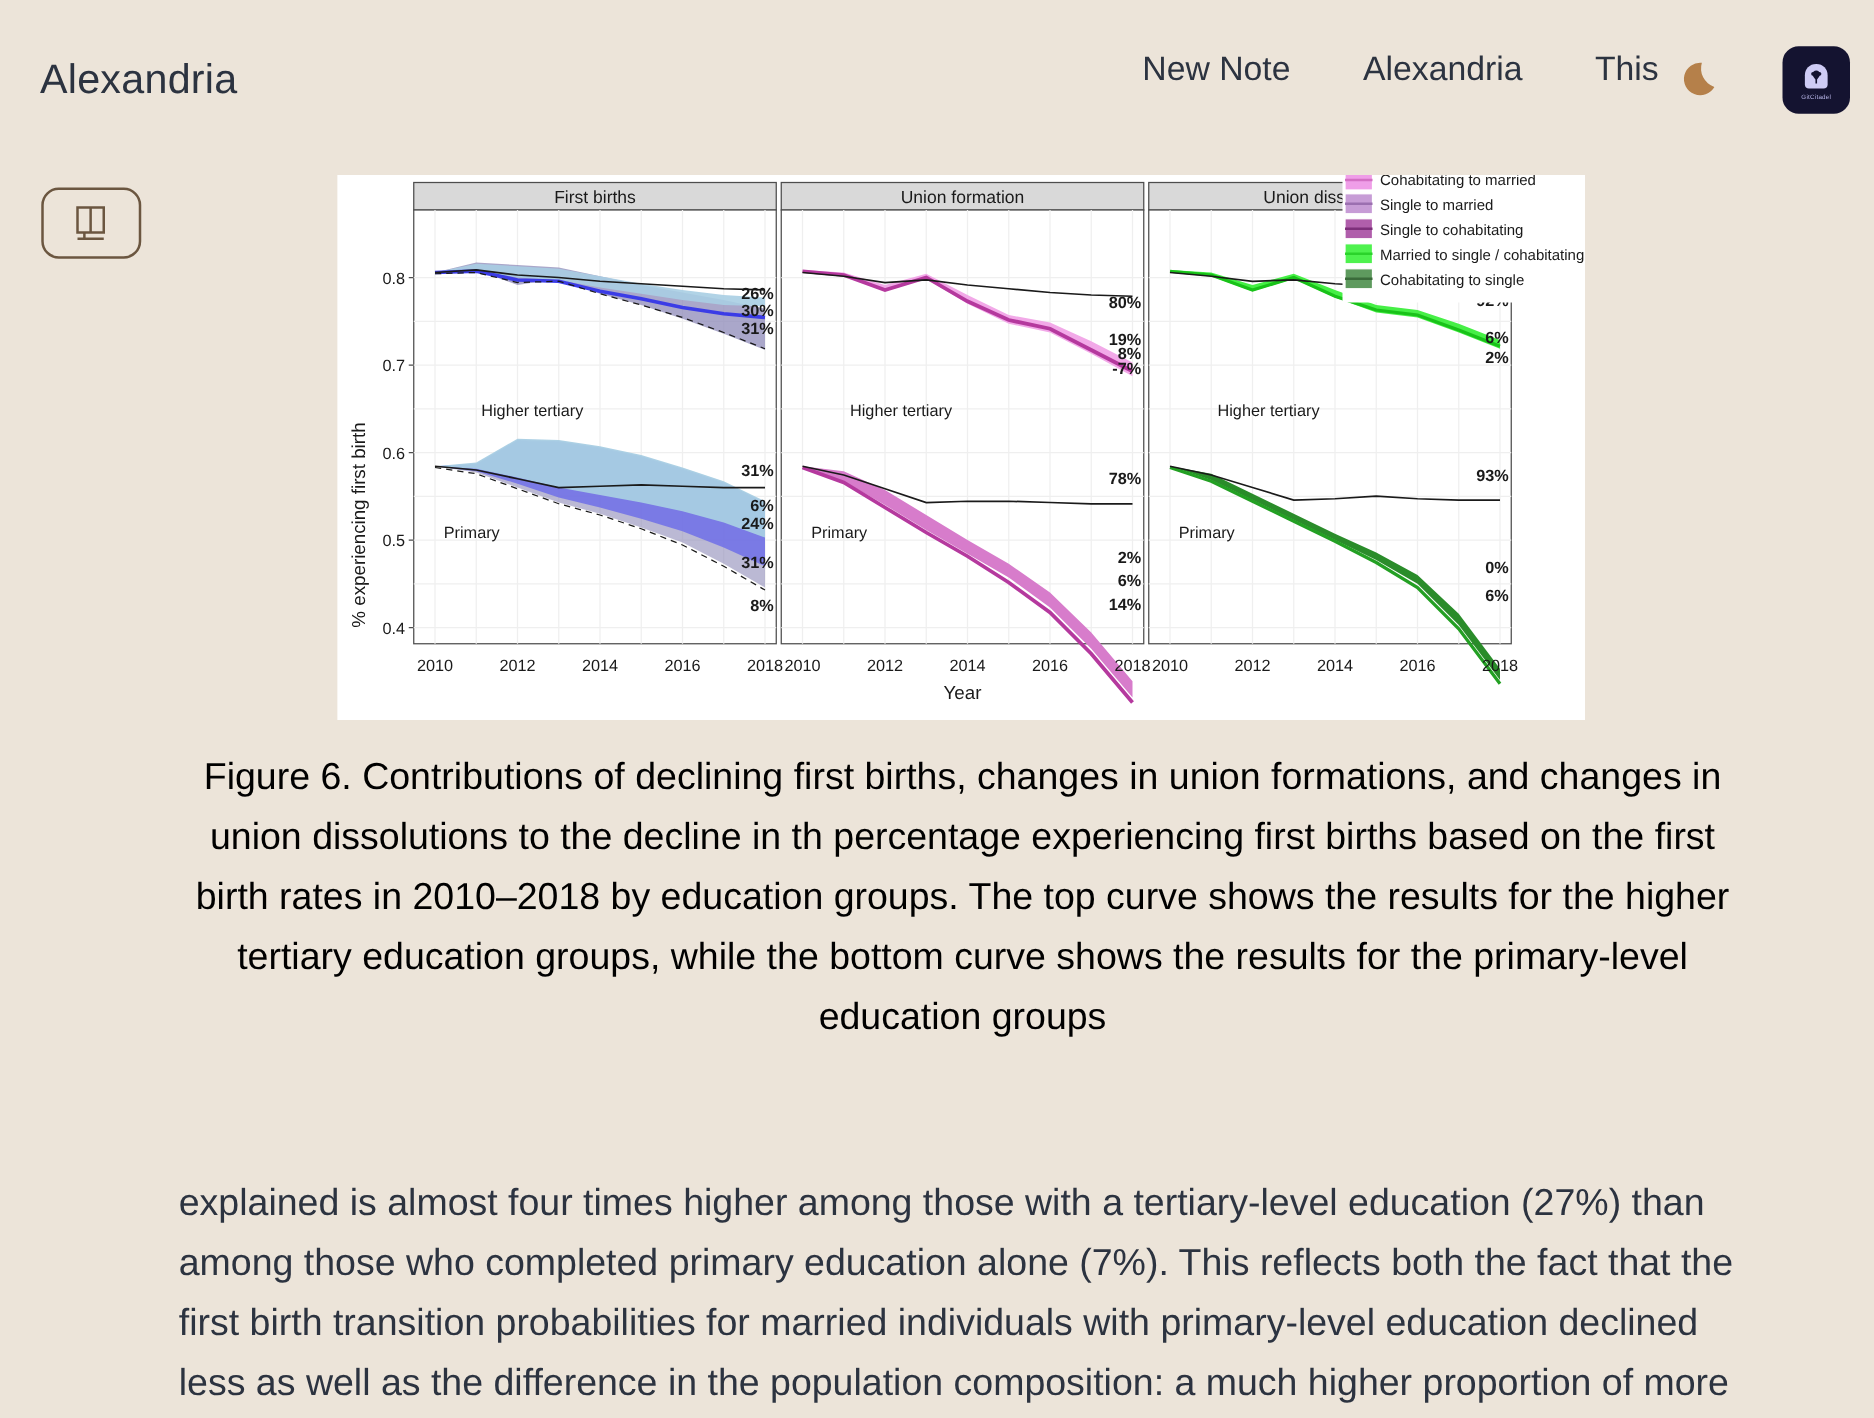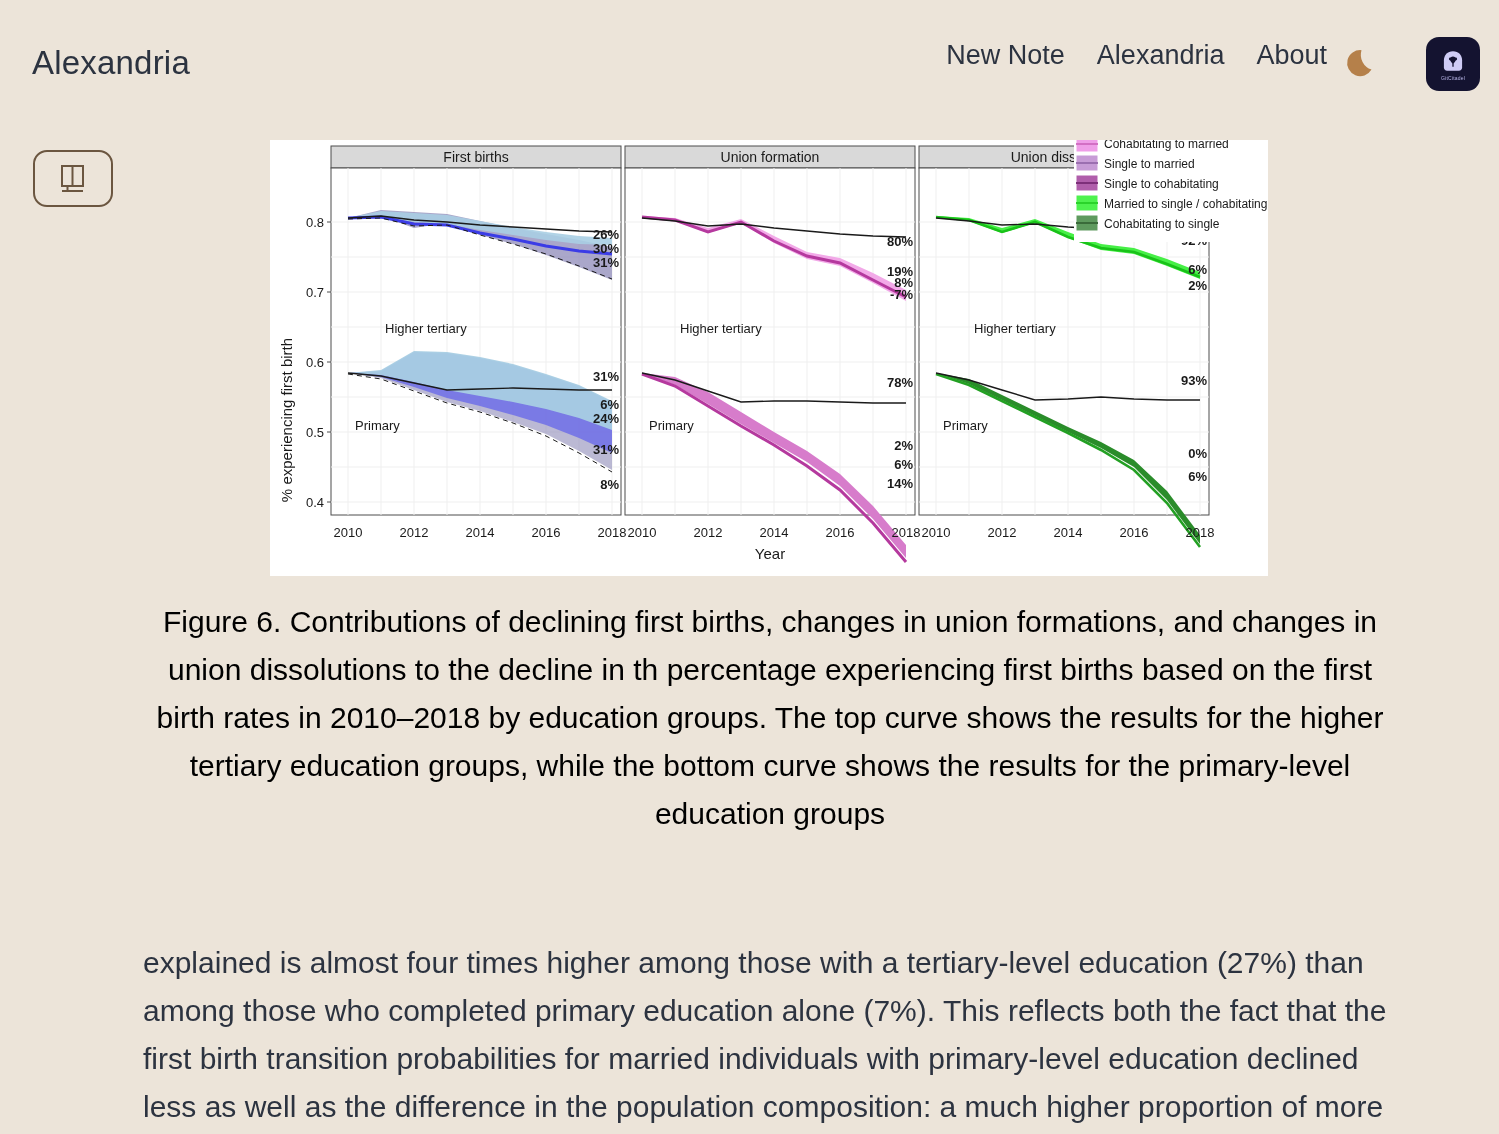--- a/index.html
+++ b/index.html
@@ -18,21 +18,21 @@
     width: 1499px; height: 128px;
     display: flex; align-items: center;
   }
   .brand {
     position: absolute; left: 32px; top: 44px;
     font-size: 33px; font-weight: 400; letter-spacing: .2px;
     color: #2c3340;
   }
   .nav-links {
     position: absolute; right: 172px; top: 40px;
-    display: flex; align-items: center; gap: 32px;
+    display: flex; align-items: center; gap: 58px;
   }
   .nav-link {
     font-size: 27px; color: #2c3340; text-decoration: none;
     white-space: nowrap;
   }
   .moon-btn {
     position: absolute; right: 112px; top: 40px;
     width: 48px; height: 48px;
     display: flex; align-items: center; justify-content: center;
     cursor: pointer;
@@ -90,21 +90,21 @@
 </style>
 </head>
 <body>
 
 <div class="navbar">
   <div class="brand">Alexandria</div>
 
   <div class="nav-links">
     <a class="nav-link" href="#">New Note</a>
     <a class="nav-link" href="#">Alexandria</a>
-    <a class="nav-link" href="#">About</a>
+    <a class="nav-link" href="#">This</a>
   </div>
 
   <div class="moon-btn">
     <svg width="40" height="40" viewBox="0 0 40 40">
       <path d="M28.5 25.5 A13 13 0 1 1 18.5 6.2 A15.5 15.5 0 0 0 28.5 25.5 Z" fill="#b5804a"></path>
     </svg>
   </div>
 
   <div class="logo-badge">
     <svg width="26" height="26" viewBox="0 0 40 40">

